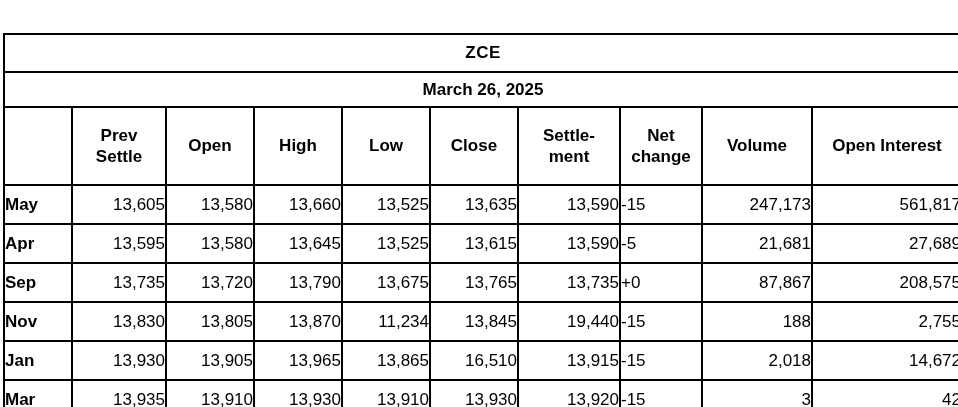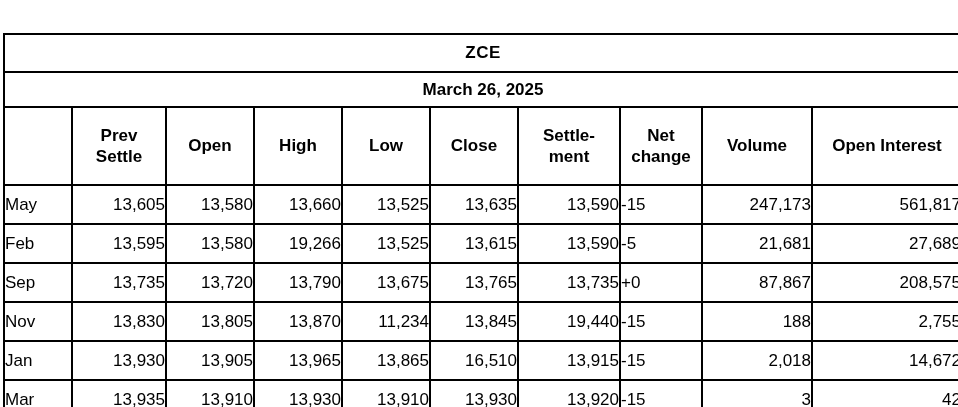--- a/index.html
+++ b/index.html
@@ -48,21 +48,21 @@
   .hdr {
     text-align: center;
     font-weight: bold;
     font-size: 17px;
     height: 76px;
     line-height: 1.25;
     vertical-align: middle;
     padding: 0 3px;
   }
   .month-cell {
-    font-weight: normal;
+    font-weight: bold;
     font-size: 18px;
     text-align: left;
     padding-left: 7px;
     height: 37px;
     vertical-align: middle;
   }
   .num {
     text-align: right;
     padding-right: 8px;
     font-size: 18px;
@@ -151,24 +151,24 @@
         <td class="num">13,660</td>
         <td class="num">13,525</td>
         <td class="num">13,635</td>
         <td class="num">13,590</td>
         <td class="num-center">-15</td>
         <td class="num">247,173</td>
         <td class="num">561,817</td>
       </tr>
 
       <tr>
-        <td class="month-cell">Feb</td>
+        <td class="month-cell">Apr</td>
         <td class="num">13,595</td>
         <td class="num">13,580</td>
-        <td class="num">19,266</td>
+        <td class="num">13,645</td>
         <td class="num">13,525</td>
         <td class="num">13,615</td>
         <td class="num">13,590</td>
         <td class="num-center">-5</td>
         <td class="num">21,681</td>
         <td class="num">27,689</td>
       </tr>
 
       <tr>
         <td class="month-cell">Sep</td>

